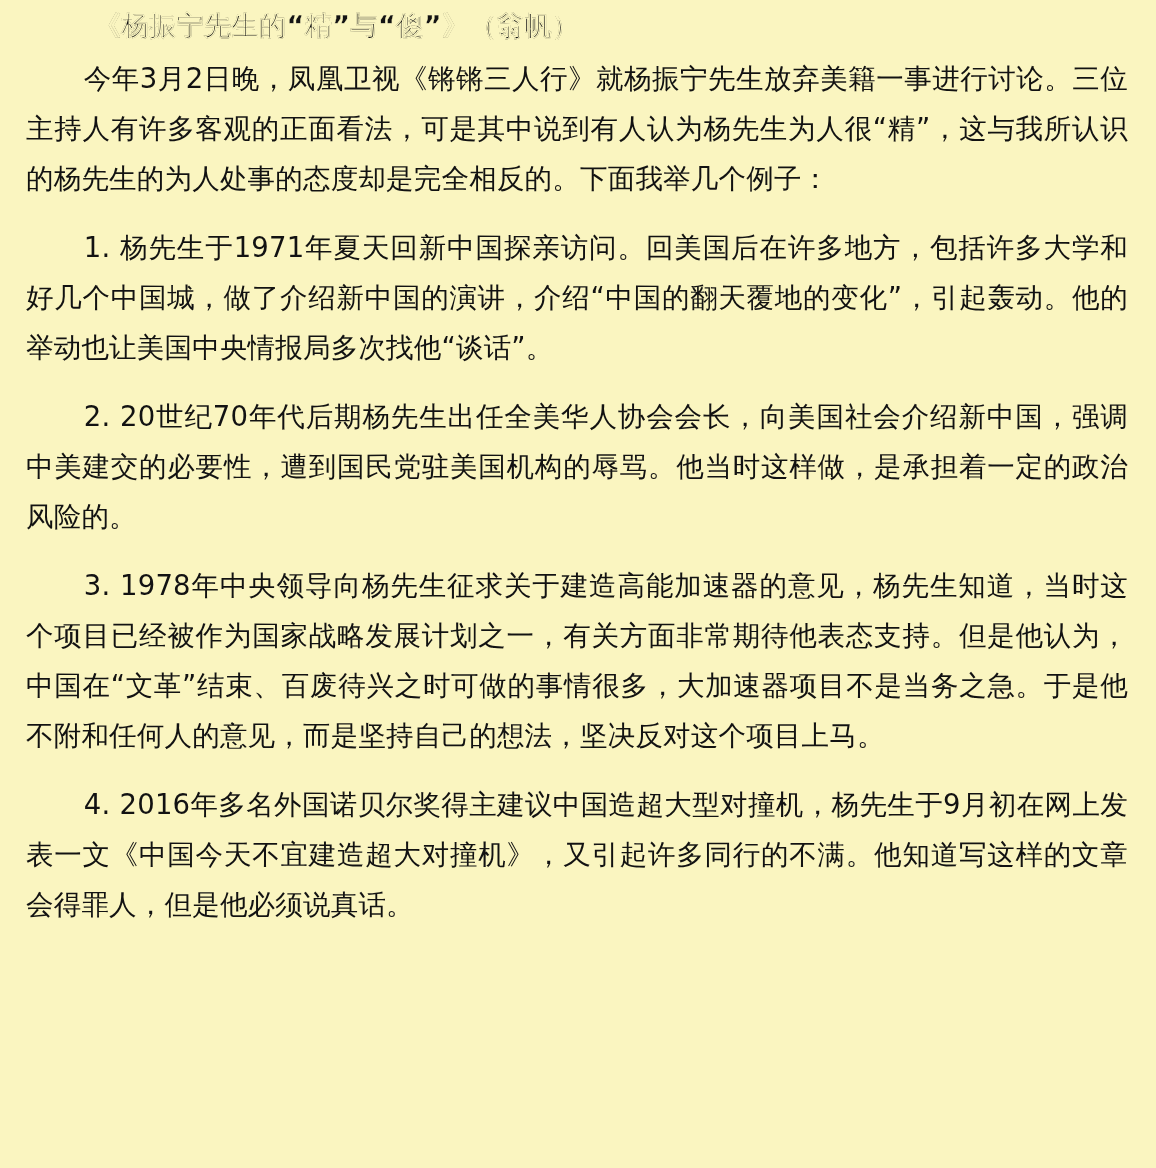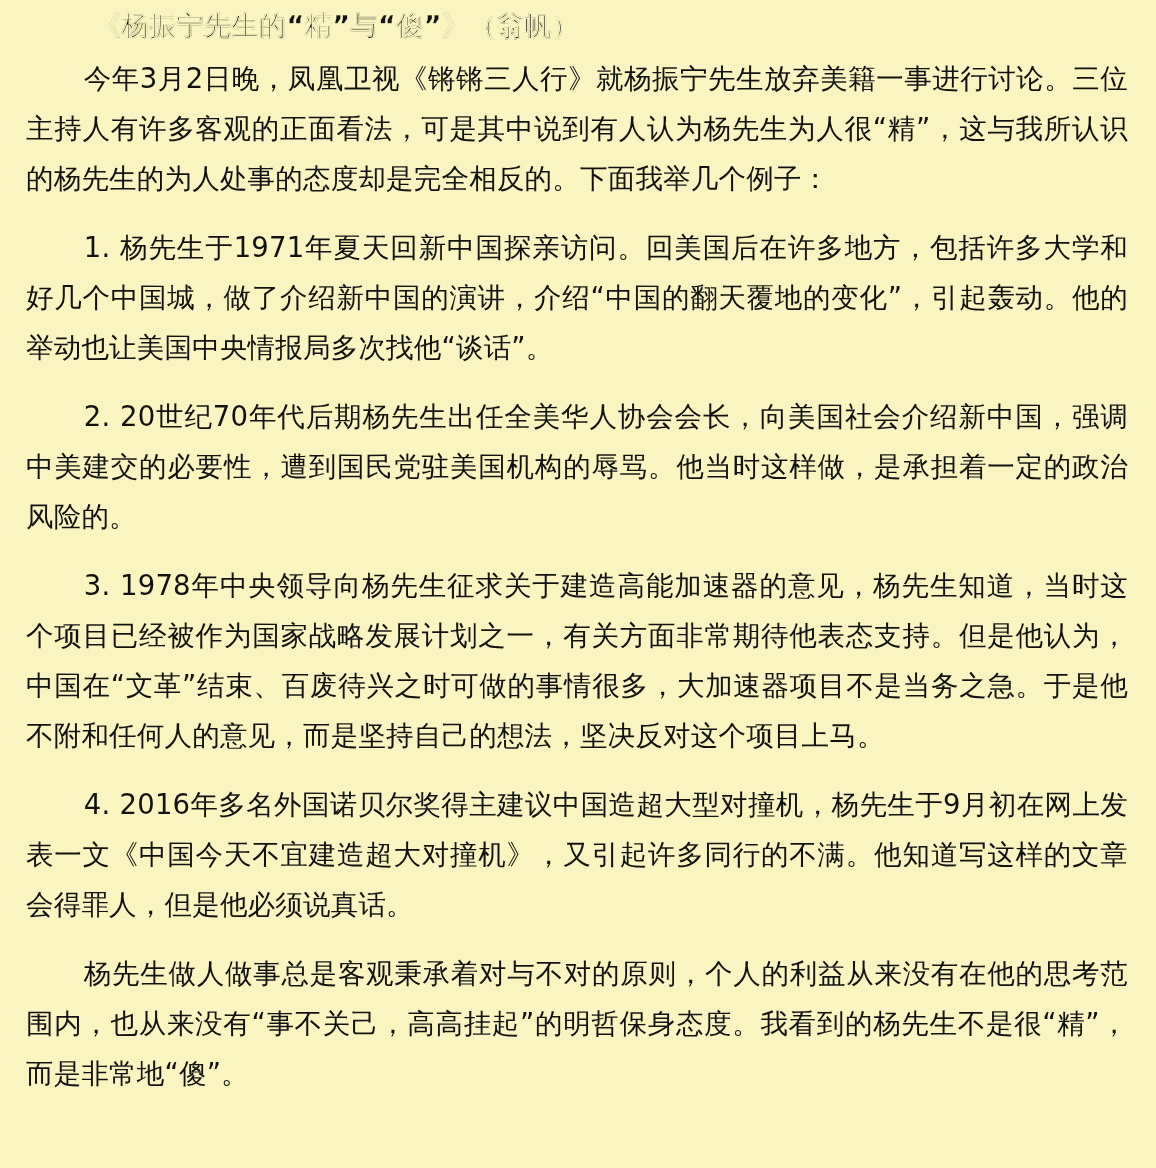--- a/index.html
+++ b/index.html
@@ -63,17 +63,16 @@
     <p class="para">今年3月2日晚，凤凰卫视《锵锵三人行》就杨振宁先生放弃美籍一事进行讨论。三位主持人有许多客观的正面看法，可是其中说到有人认为杨先生为人很“精”，这与我所认识的杨先生的为人处事的态度却是完全相反的。下面我举几个例子：</p>
 
     <p class="para">1. 杨先生于1971年夏天回新中国探亲访问。回美国后在许多地方，包括许多大学和好几个中国城，做了介绍新中国的演讲，介绍“中国的翻天覆地的变化”，引起轰动。他的举动也让美国中央情报局多次找他“谈话”。</p>
 
     <p class="para">2. 20世纪70年代后期杨先生出任全美华人协会会长，向美国社会介绍新中国，强调中美建交的必要性，遭到国民党驻美国机构的辱骂。他当时这样做，是承担着一定的政治风险的。</p>
 
     <p class="para">3. 1978年中央领导向杨先生征求关于建造高能加速器的意见，杨先生知道，当时这个项目已经被作为国家战略发展计划之一，有关方面非常期待他表态支持。但是他认为，中国在“文革”结束、百废待兴之时可做的事情很多，大加速器项目不是当务之急。于是他不附和任何人的意见，而是坚持自己的想法，坚决反对这个项目上马。</p>
 
     <p class="para">4. 2016年多名外国诺贝尔奖得主建议中国造超大型对撞机，杨先生于9月初在网上发表一文《中国今天不宜建造超大对撞机》，又引起许多同行的不满。他知道写这样的文章会得罪人，但是他必须说真话。</p>
 
-    <p class="para">杨先生做人做事总是客观秉承着对与不对的原则，个人的利益从来没有在他的思考范围内，也从来没有“事不关己，高高挂起”的明哲保身态度。我看到的杨先生不是很“精”，而是非常地“傻”。</p>
 
   </div>
 
 </div>
 
 </body></html>

